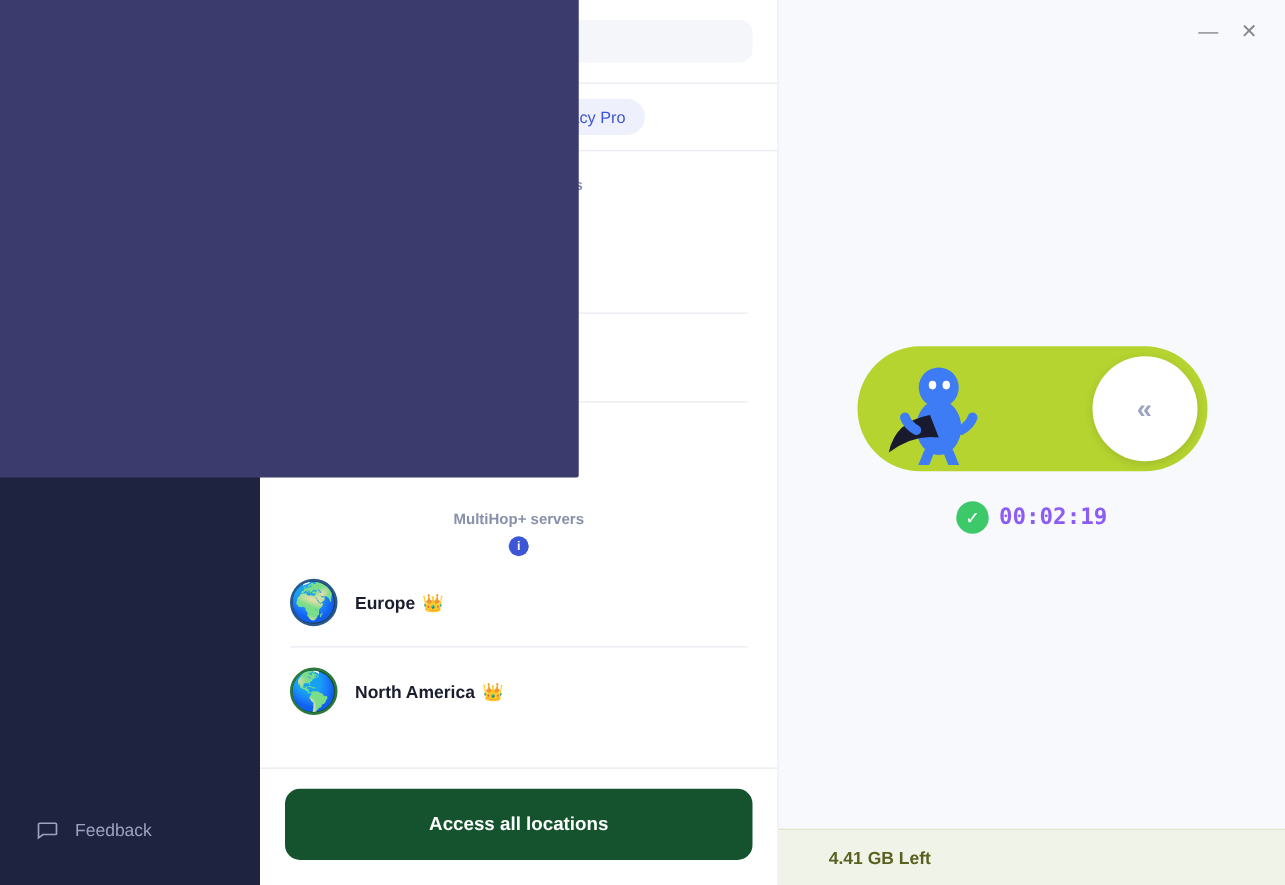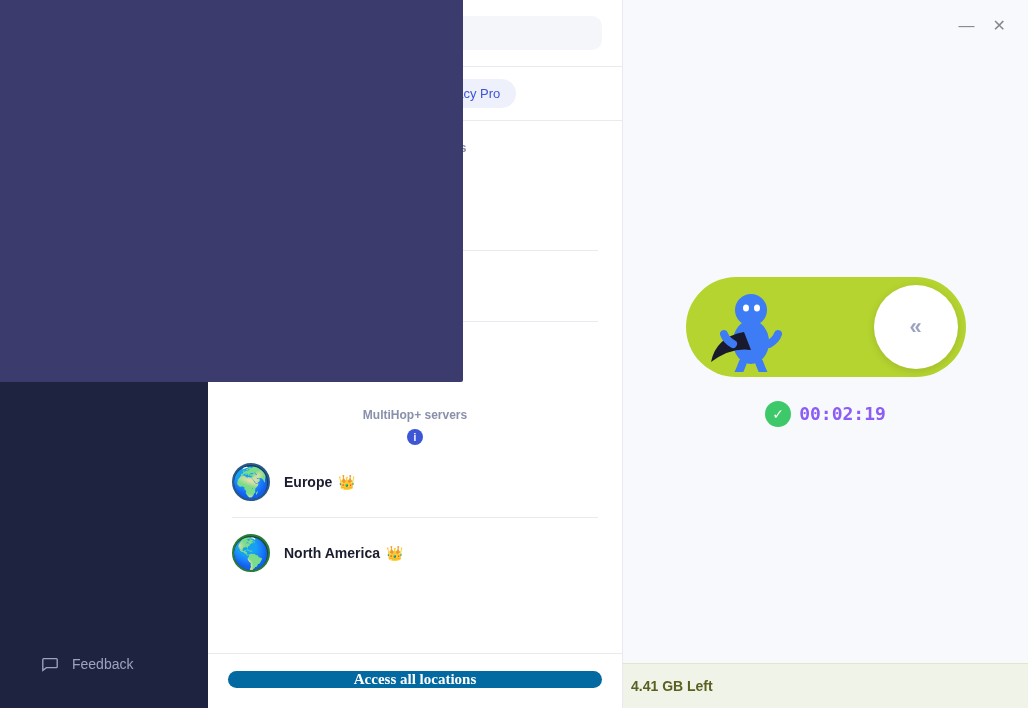--- a/index.html
+++ b/index.html
@@ -70,21 +70,21 @@
     .nav-item .nav-icon {
       width: 20px;
       height: 20px;
       display: flex;
       align-items: center;
       justify-content: center;
       flex-shrink: 0;
     }
 
     .sidebar-bottom {
-      padding: 8px 12px 20px;
+      padding: 8px 0 20px;
     }
 
     
     .main-content {
       flex: 1;
       display: flex;
       height: 708px;
       background: #ffffff;
     }
 
@@ -232,30 +232,29 @@
     }
 
     
     .access-btn-container {
       padding: 16px 20px 20px;
       border-top: 1px solid #e8eaf0;
     }
 
     .access-btn {
       width: 100%;
-      padding: 0;
-      background: #0369a1;
+      padding: 20px;
+      background: #14532d;
       color: white;
       border: none;
       border-radius: 12px;
       font-size: 15px;
       font-weight: 700;
       cursor: pointer;
       transition: background 0.15s;
-      font-family: Liberation Serif, serif;
     }
 
     
     .right-panel {
       flex: 1;
       display: flex;
       flex-direction: column;
       align-items: center;
       justify-content: space-between;
       background: #f8f9fc;
@@ -346,21 +345,21 @@
       font-weight: 700;
       font-family: monospace;
     }
 
     
     .bottom-bar {
       width: 100%;
       display: flex;
       align-items: center;
       justify-content: space-between;
-      padding: 14px 8px;
+      padding: 14px 40px;
       background: #f0f3e8;
       border-top: 1px solid #e0e8cc;
     }
 
     .gb-left {
       font-size: 14px;
       font-weight: 700;
       color: #5a6020;
     }
 

